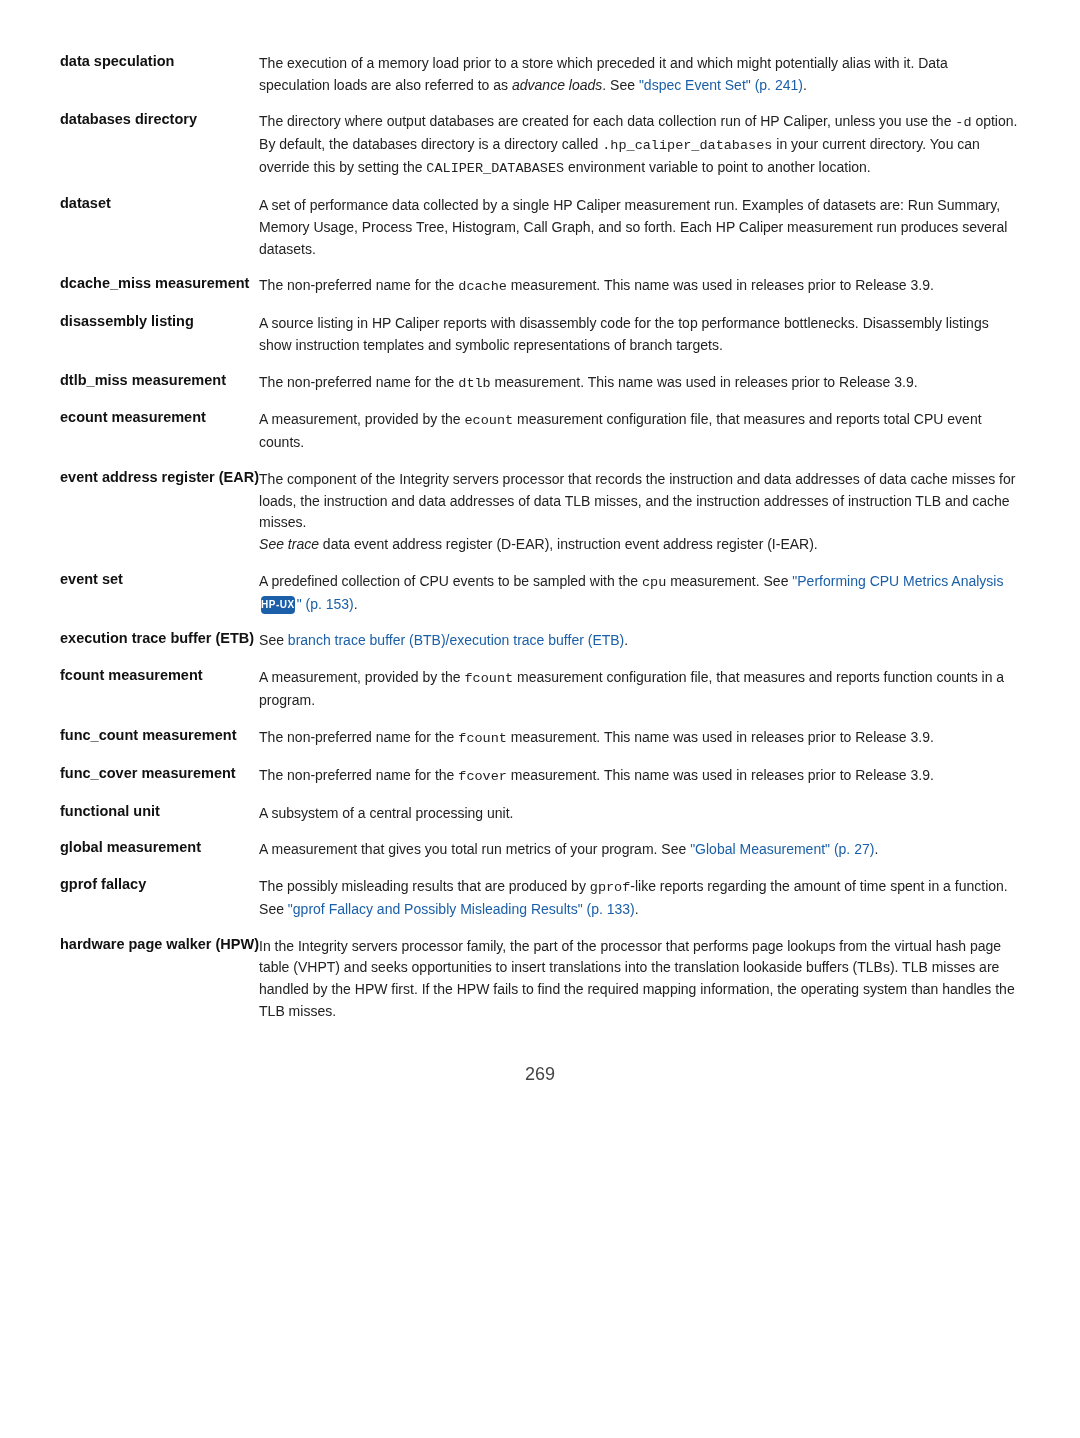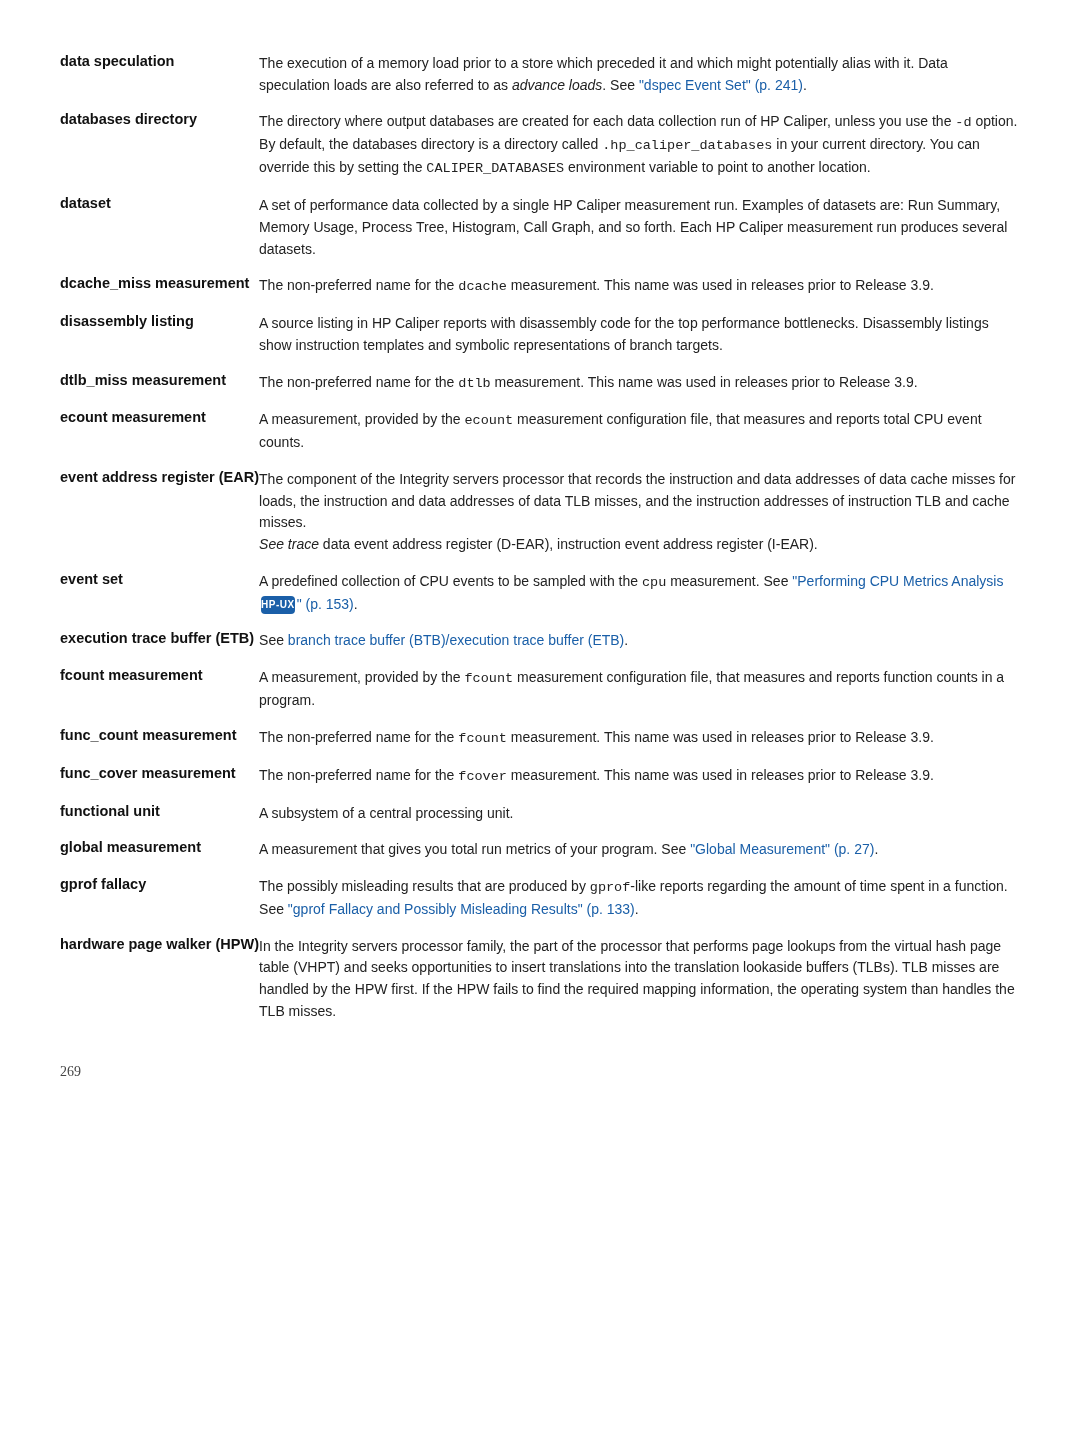--- a/index.html
+++ b/index.html
@@ -55,23 +55,23 @@
       font-size: 10px;
       font-family: Liberation Sans, sans-serif;
       padding: 1px 0;
       border-radius: 4px;
       vertical-align: middle;
       margin: 0 2px;
       font-weight: bold;
       letter-spacing: 0.5px;
     }
     .page-number {
-      text-align: left;
-      font-family: Liberation Serif, serif;
-      font-size: 14px;
+      text-align: center;
+      font-family: Liberation Sans, sans-serif;
+      font-size: 18px;
       color: #444;
       margin-top: 32px;
     }
   </style>
 </head>
 <body>
 
 <table class="glossary-table">
   <tbody id="glossary-body">
   <tr>

